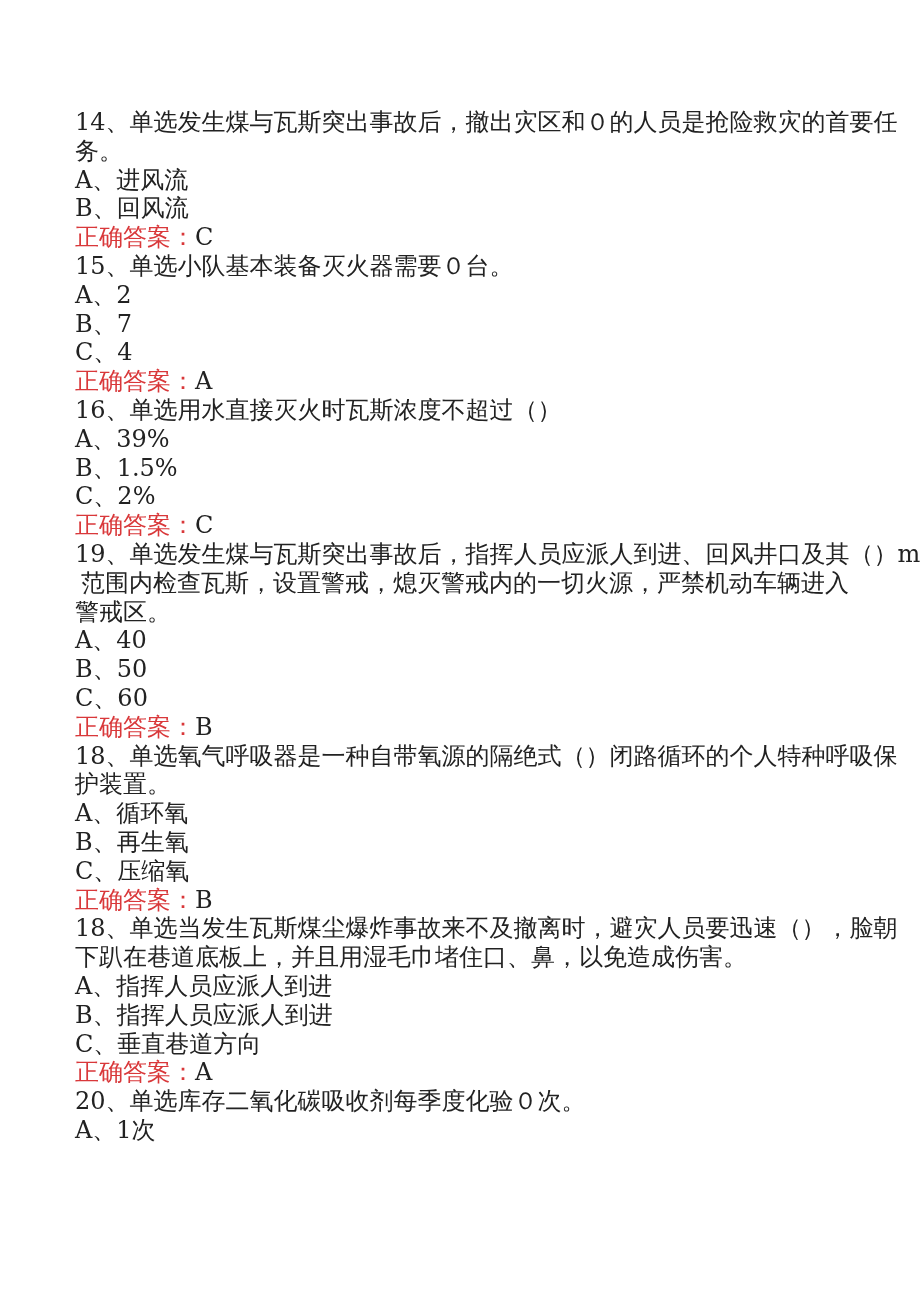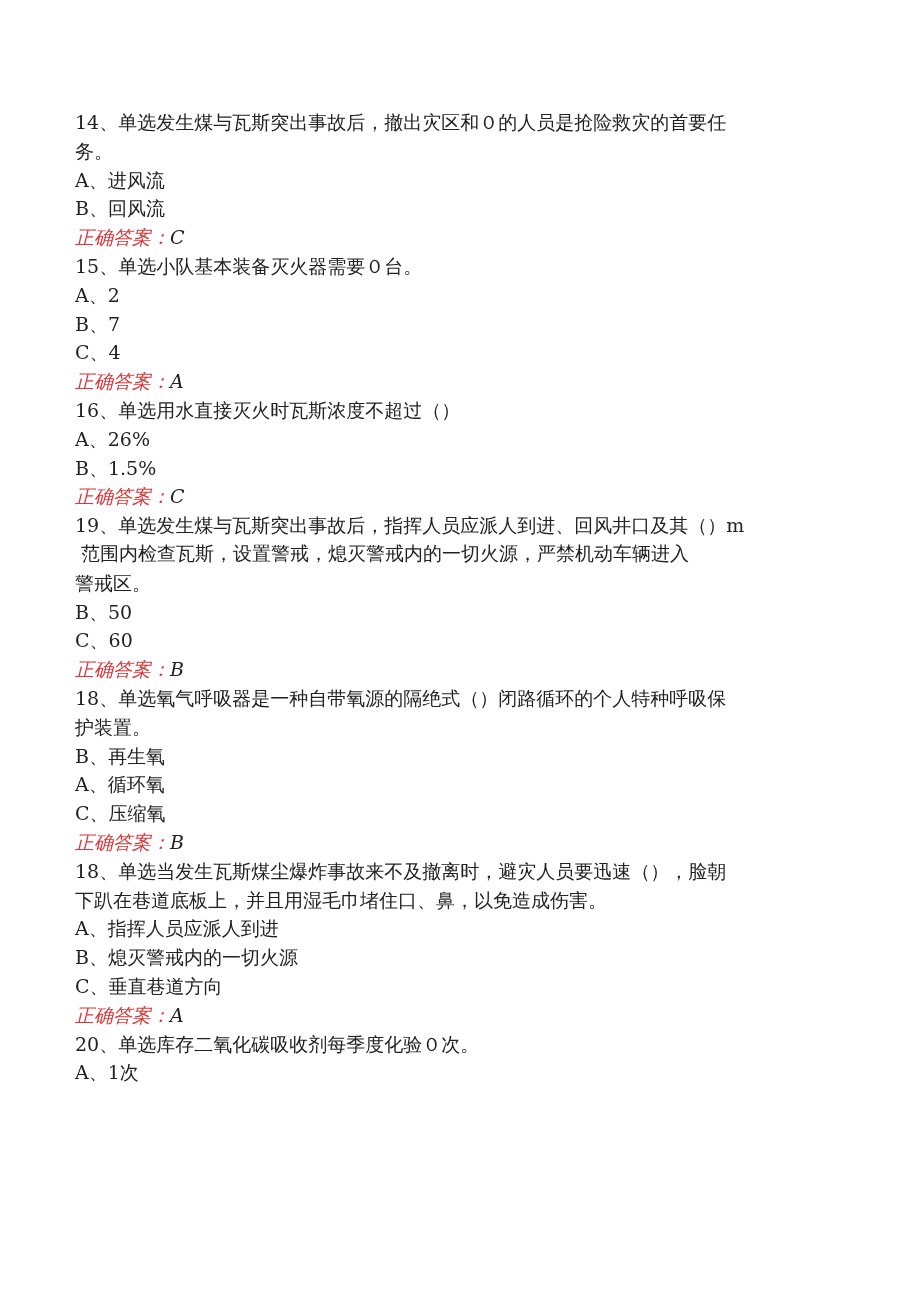--- a/index.html
+++ b/index.html
@@ -1,20 +1,20 @@
 <!DOCTYPE html>
 <html><head>
   <meta charset="utf-8">
   <style>
     html, body { margin: 0; padding: 0; background: #ffffff; }
     body { width: 920px; height: 1301px; position: relative; overflow: hidden;
            font-family: "DejaVu Serif", "Liberation Serif", serif; color: #222222; }
     .page { position: absolute; left: 75px; top: 108px; width: 760px; }
-    .line { font-size: 19px; line-height: 28.8px; white-space: nowrap; }
-    .answer { color: #d9383a; font-style: italic; }
+    .line { font-size: 24px; line-height: 28.8px; white-space: nowrap; }
+    .answer { color: #d9383a; }
     .answer .ans-val { color: #222222; }
     .indent { padding-left: 6px; font-family: Liberation Serif, serif; }
   </style>
 </head>
 <body>
 
 <div class="page">
 
   <div>
     <div class="line">14、单选发生煤与瓦斯突出事故后，撤出灾区和０的人员是抢险救灾的首要任</div>
@@ -27,48 +27,50 @@
   <div>
     <div class="line">15、单选小队基本装备灭火器需要０台。</div>
     <div class="line">A、2</div>
     <div class="line">B、7</div>
     <div class="line">C、4</div>
     <div class="line answer"><span>正确答案：</span><span class="ans-val">A</span></div>
   </div>
 
   <div>
     <div class="line">16、单选用水直接灭火时瓦斯浓度不超过（）</div>
-    <div class="line">A、26%</div>
+    <div class="line">A、39%</div>
     <div class="line">B、1.5%</div>
+    <div class="line">C、2%</div>
     <div class="line answer"><span>正确答案：</span><span class="ans-val">C</span></div>
   </div>
 
   <div>
     <div class="line">19、单选发生煤与瓦斯突出事故后，指挥人员应派人到进、回风井口及其（）m</div>
     <div class="line indent"> 范围内检查瓦斯，设置警戒，熄灭警戒内的一切火源，严禁机动车辆进入</div>
     <div class="line">警戒区。</div>
+    <div class="line">A、40</div>
     <div class="line">B、50</div>
     <div class="line">C、60</div>
     <div class="line answer"><span>正确答案：</span><span class="ans-val">B</span></div>
   </div>
 
   <div>
     <div class="line">18、单选氧气呼吸器是一种自带氧源的隔绝式（）闭路循环的个人特种呼吸保</div>
     <div class="line">护装置。</div>
+    <div class="line">A、循环氧</div>
     <div class="line">B、再生氧</div>
-    <div class="line">A、循环氧</div>
     <div class="line">C、压缩氧</div>
     <div class="line answer"><span>正确答案：</span><span class="ans-val">B</span></div>
   </div>
 
   <div>
     <div class="line">18、单选当发生瓦斯煤尘爆炸事故来不及撤离时，避灾人员要迅速（），脸朝</div>
     <div class="line">下趴在巷道底板上，并且用湿毛巾堵住口、鼻，以免造成伤害。</div>
     <div class="line">A、指挥人员应派人到进</div>
-    <div class="line">B、熄灭警戒内的一切火源</div>
+    <div class="line">B、指挥人员应派人到进</div>
     <div class="line">C、垂直巷道方向</div>
     <div class="line answer"><span>正确答案：</span><span class="ans-val">A</span></div>
   </div>
 
   <div>
     <div class="line">20、单选库存二氧化碳吸收剂每季度化验０次。</div>
     <div class="line">A、1次</div>
   </div>
 
 </div>

